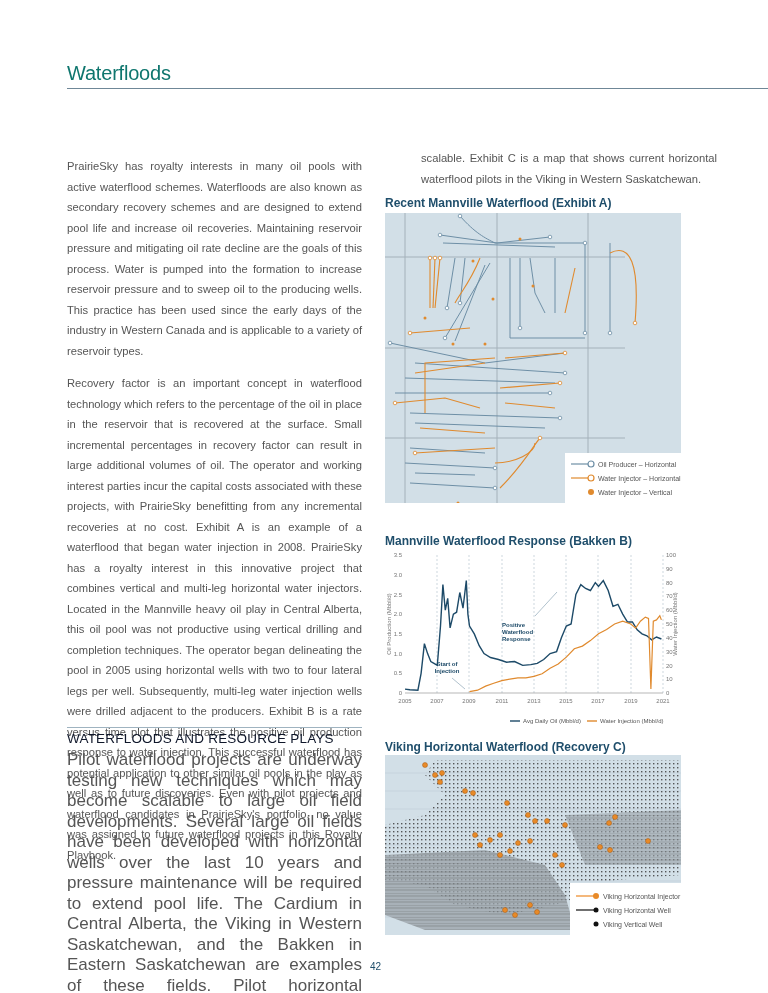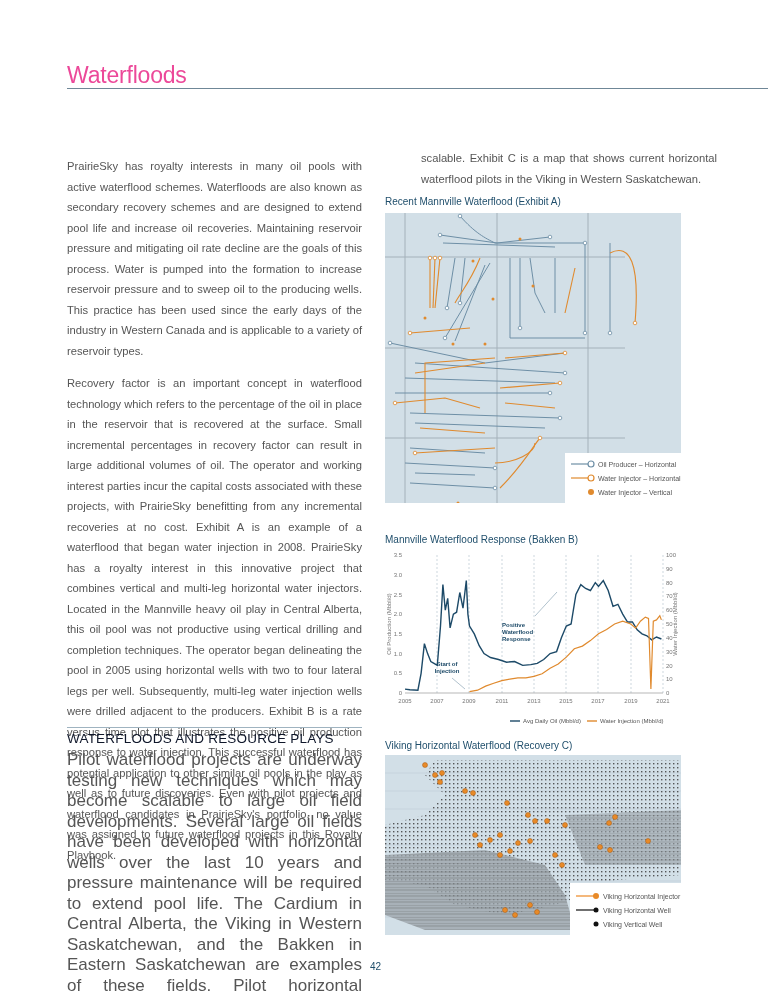--- a/index.html
+++ b/index.html
@@ -1,26 +1,26 @@
 <!DOCTYPE html>
 <html><head>
 <meta charset="utf-8">
 <style>
   html, body { margin:0; padding:0; background:#ffffff; }
   body { width:768px; height:993px; position:relative; overflow:hidden; font-family:"Liberation Sans", sans-serif; color:#4a4a4a; }
-  .page-title { position:absolute; left:67px; top:62px; font-size:23px; color:#ec4899; font-weight:normal; letter-spacing:-0.2px; }
+  .page-title { position:absolute; left:67px; top:62px; font-size:20px; color:#0f766e; font-weight:normal; letter-spacing:-0.2px; }
   .title-rule { position:absolute; left:67px; right:0; top:88px; height:1px; background:#6f8797; }
   .col { position:absolute; font-size:11.2px; line-height:20.5px; color:#555; text-align:justify; }
   .col p { margin:0 0 12px 0; }
   .left-col { left:67px; top:156px; width:295px; }
   .right-col { left:385px; top:148px; width:296px;margin-left:36px; }
   .sec-rule { position:absolute; left:67px; top:727px; width:295px; height:1px; background:#9fb3c0; }
   .sec-head { position:absolute; left:67px; top:731px; font-size:13.5px; color:#0f172a; letter-spacing:0.2px;text-align:right; }
   .sec-body { position:absolute; left:67px; top:750px; width:295px; font-size:17px; line-height:20.5px; color:#555; text-align:justify; }
-  .ex-title { position:absolute; font-size:10px; font-weight:normal; color:#1f4e6b; }
+  .ex-title { position:absolute; font-size:12px; font-weight:bold; color:#1f4e6b; }
   .exA { position:absolute; left:385px; top:213px; width:296px; height:290px; }
   .exB { position:absolute; left:385px; top:538px; width:296px; height:190px; }
   .exC { position:absolute; left:385px; top:755px; width:296px; height:180px; }
   .legend { position:absolute; background:#fff; font-size:7px; color:#555; }
   .legend .row { display:flex; align-items:center; height:14px; }
   .legend .sw { width:24px; height:10px; position:relative; margin-right:3px; }
   .page-num { position:absolute; left:370px; top:961px; font-size:10px; color:#1f4e6b; }
   svg text { font-family:"Liberation Sans", sans-serif; }
 </style>
 </head>

